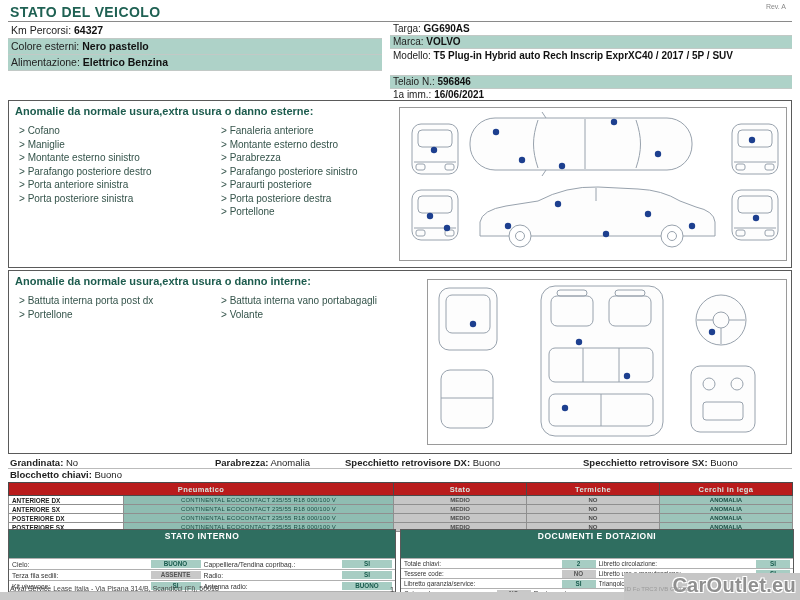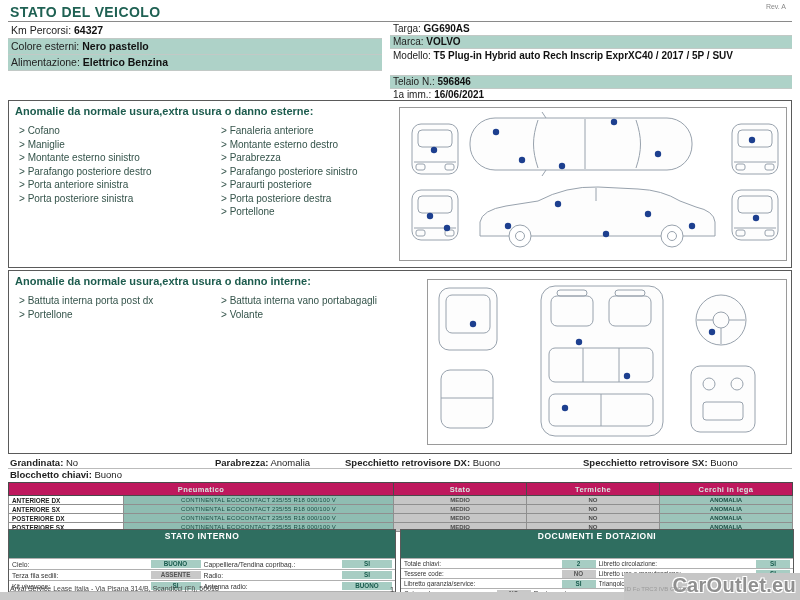--- a/index.html
+++ b/index.html
@@ -30,21 +30,21 @@
 
   .diagram{position:absolute;border:1px solid #9a9a9a;background:#fff;}
   .diagram-ext{top:6px;right:4px;width:386px;height:152px;}
   .diagram-int{top:8px;right:4px;width:358px;height:164px;}
 
   .check{position:absolute;font-size:9.5px;color:#222;white-space:nowrap;}
   .check .ck{font-weight:bold;}
   .checks-rule{position:absolute;left:8px;width:784px;border-top:1px solid #bbb;}
 
   .tires{position:absolute;top:482px;left:8px;width:784px;border-collapse:collapse;table-layout:fixed;}
-  .tires th{background:#be185d;color:#d6e7e1;font-size:7.5px;font-weight:bold;height:12px;border:1px solid #4a4a4a;letter-spacing:.4px;padding:0;}
+  .tires th{background:#b91c1c;color:#d6e7e1;font-size:7.5px;font-weight:bold;height:12px;border:1px solid #4a4a4a;letter-spacing:.4px;padding:0;}
   .tires td{border:1px solid #8f8f8f;height:8px;font-size:6px;padding:0 3px;overflow:hidden;white-space:nowrap;}
   .tires td.pos{font-size:6.4px;font-weight:bold;color:#222;background:#fff;}
   .tires td.spec{background:#8fbdb2;color:#1c4f45;text-align:center;letter-spacing:.2px;}
   .tires td.stato,.tires td.term{background:#c6c6c6;color:#4c4c4c;text-align:center;font-weight:bold;}
   .tires td.cerchi{background:#9cc4ba;color:#1c4f45;text-align:center;font-weight:bold;}
 
   .panel{position:absolute;top:529px;border:1px solid #5a5a5a;background:#fff;}
   .panel-interior{left:8px;width:386px;}
   .panel-docs{left:400px;width:392px;}
   .panel-header{background:#2f6e60;color:#fff;font-size:8.5px;font-weight:bold;text-align:center;height:28px;line-height:12px;letter-spacing:.5px;}

